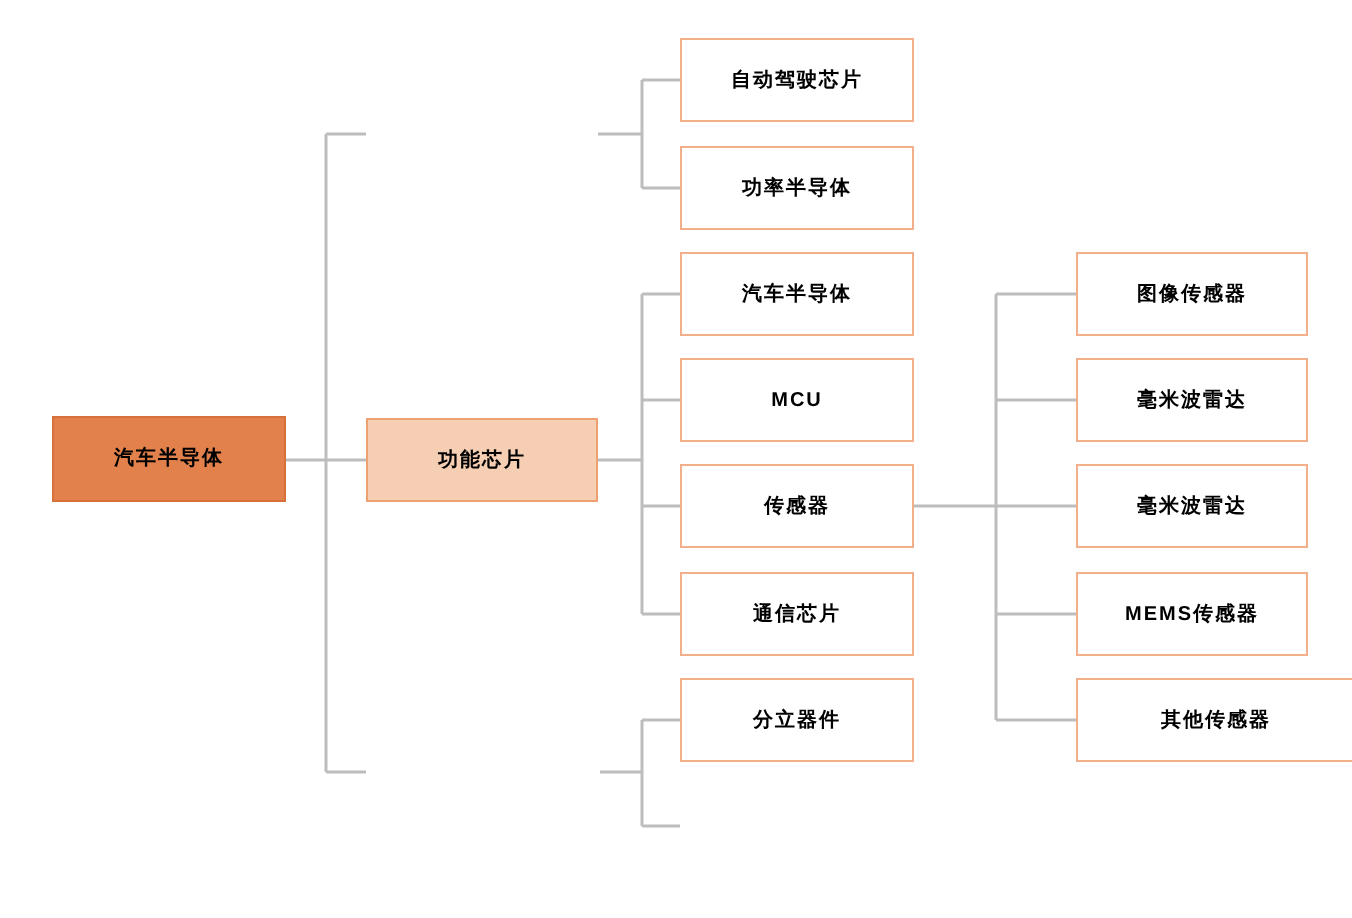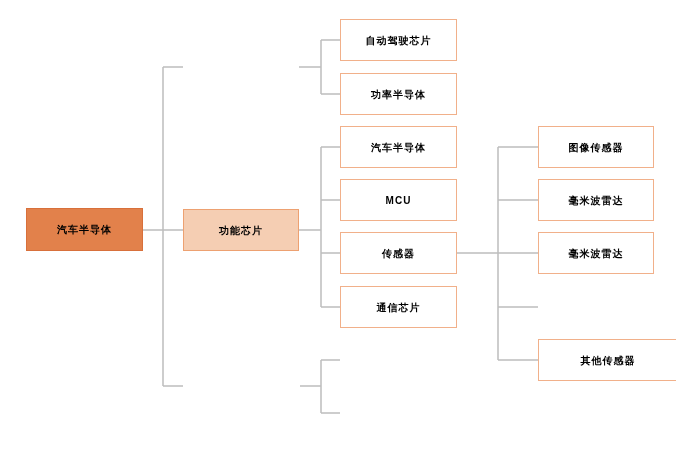--- a/index.html
+++ b/index.html
@@ -92,19 +92,21 @@
   <div class="node lvl2" style="left:183px;top:209px;width:116px;height:42px">功能芯片</div>
 
   <div class="node leaf" style="left:340px;top:19px;width:117px;height:42px">自动驾驶芯片</div>
   <div class="node leaf" style="left:340px;top:73px;width:117px;height:42px">功率半导体</div>
 
   <div class="node leaf" style="left:340px;top:126px;width:117px;height:42px">汽车半导体</div>
   <div class="node leaf" style="left:340px;top:179px;width:117px;height:42px">MCU</div>
   <div class="node leaf" style="left:340px;top:286px;width:117px;height:42px">通信芯片</div>
   <div class="node leaf" style="left:340px;top:232px;width:117px;height:42px">传感器</div>
 
+  <div class="node leaf" style="left:340px;top:339px;width:117px;height:42px">分立器件</div>
 
   <div class="node leaf" style="left:538px;top:126px;width:116px;height:42px">图像传感器</div>
   <div class="node leaf" style="left:538px;top:179px;width:116px;height:42px">毫米波雷达</div>
   <div class="node leaf" style="left:538px;top:232px;width:116px;height:42px">毫米波雷达</div>
+  <div class="node leaf" style="left:538px;top:286px;width:116px;height:42px">MEMS传感器</div>
   <div class="node leaf" style="left:538px;top:339px;width:140px;height:42px">其他传感器</div>
 
 </div>
 
 </body></html>

